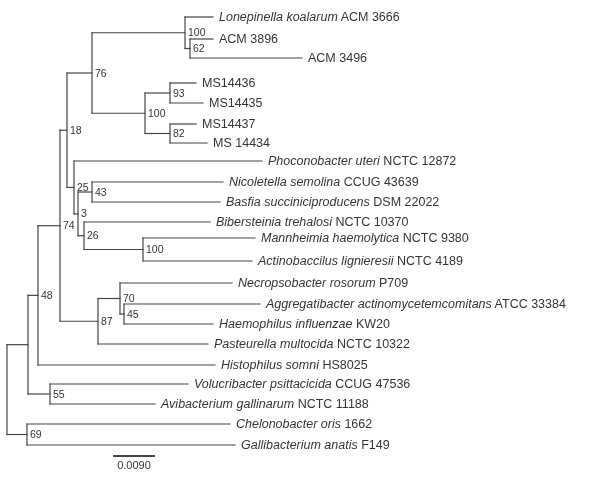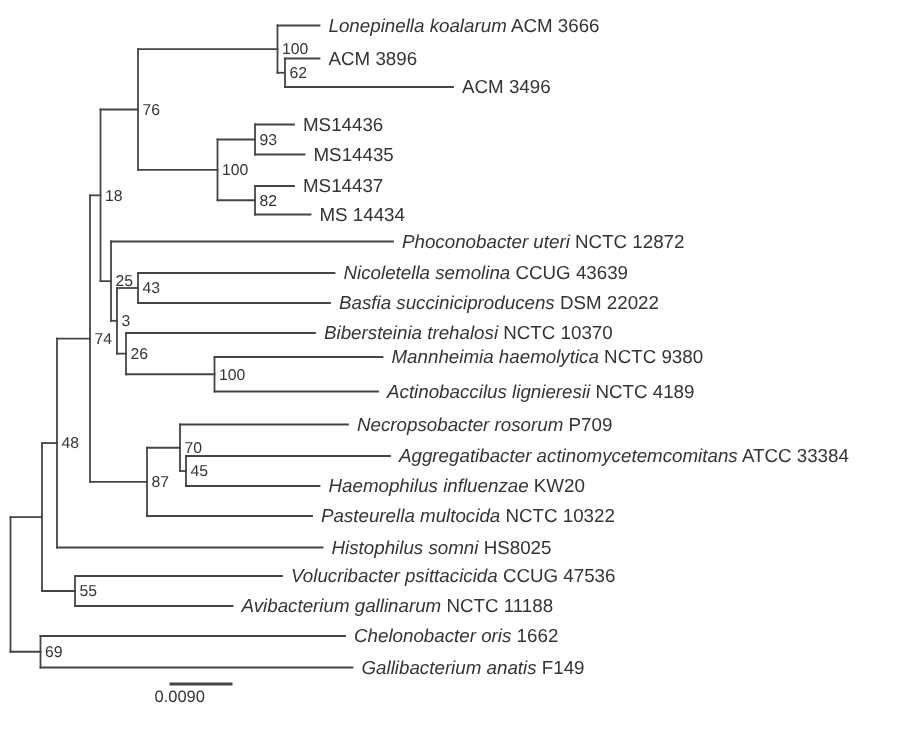--- a/index.html
+++ b/index.html
@@ -19,20 +19,21 @@
     top: 455px;
     width: 42px;
     height: 0;
     border-top: 2px solid #454547;
   }
   #scale-bar-label {
     position: absolute;
     left: 103px;
     top: 459px;
     width: 62px;
+    text-align: center;
     font-size: 11px;
     color: #353537;
   }
 </style>
 </head>
 <body>
 
 <div id="figure-root">
   <svg id="tree-svg" width="600" height="489" viewBox="0 0 600 489">
       <line x1="185" y1="17" x2="213" y2="17" stroke="#454547" stroke-width="1.2" stroke-linecap="square"></line>

